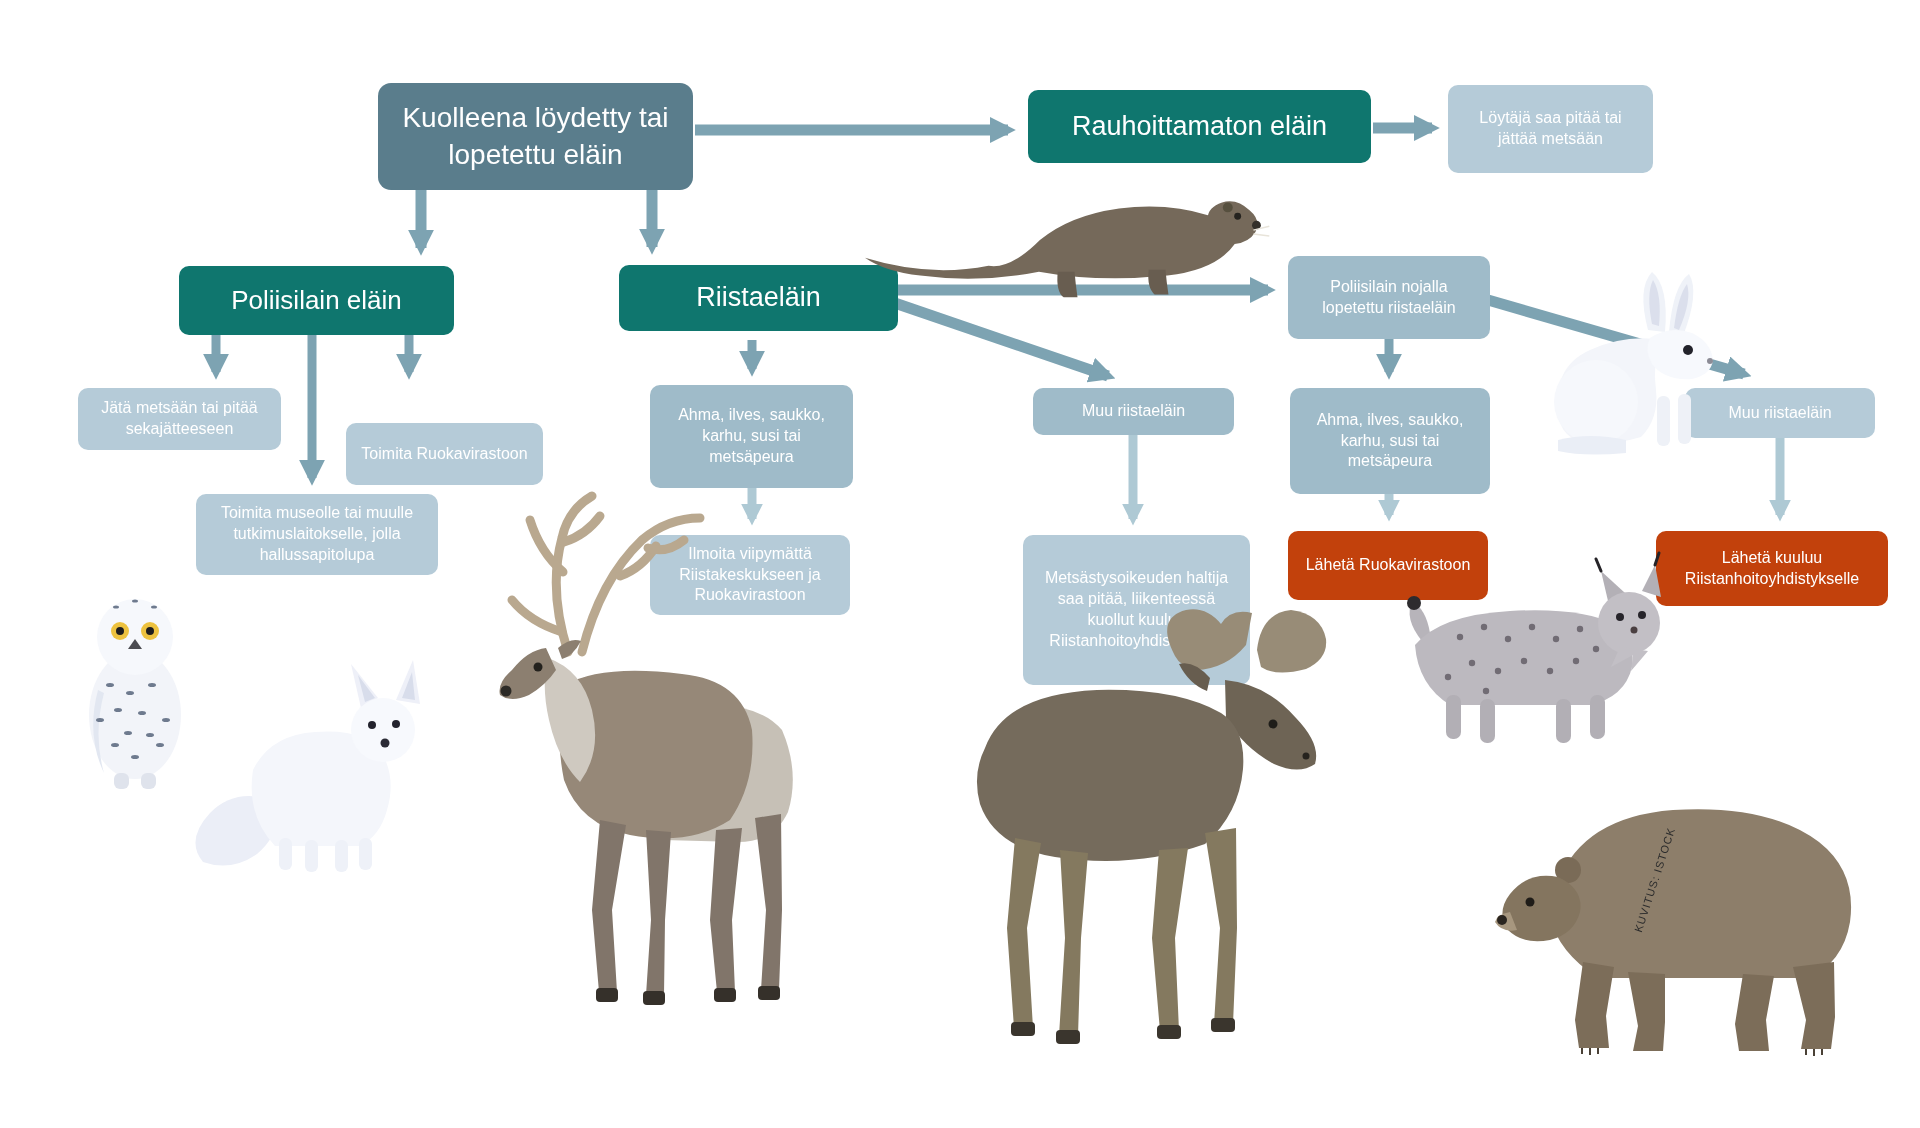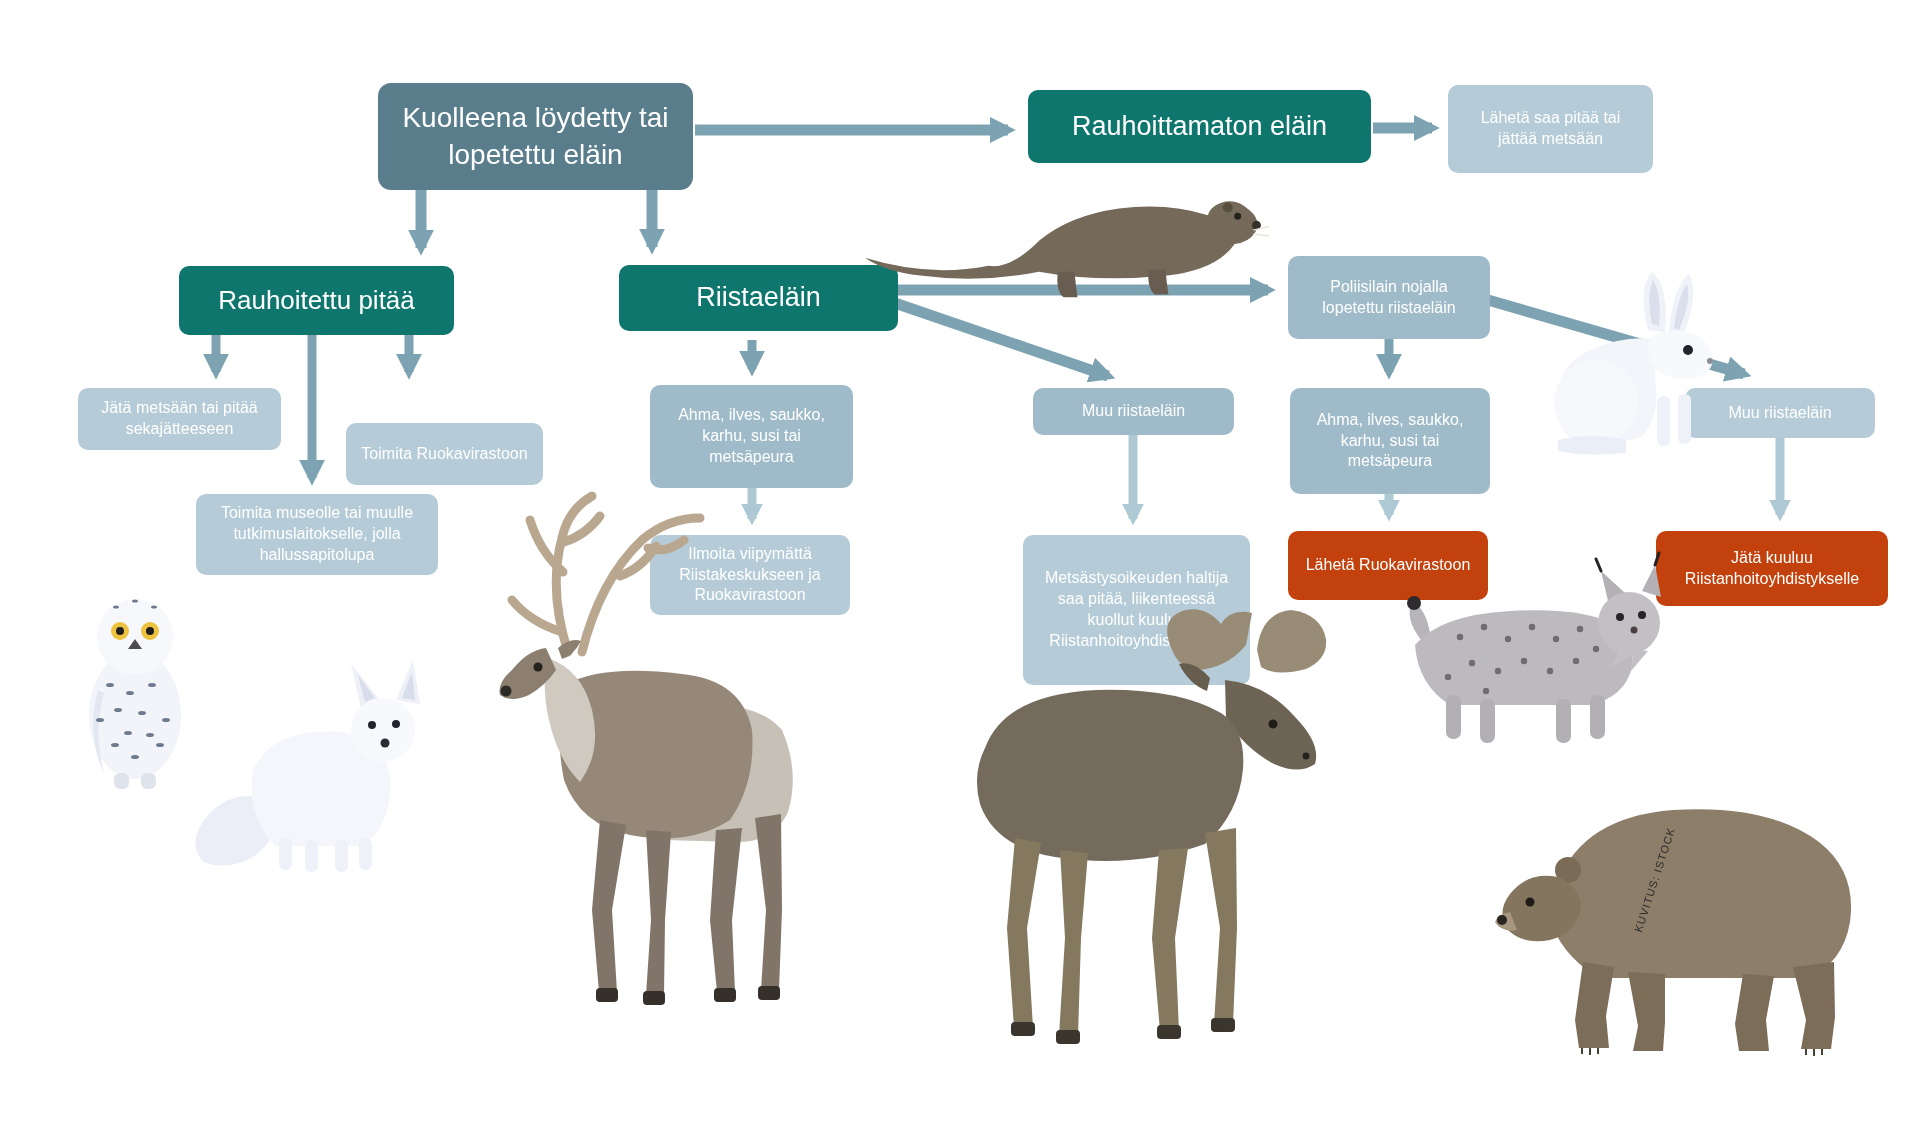--- a/index.html
+++ b/index.html
@@ -77,35 +77,35 @@
     <line x1="1488" y1="300" x2="1744" y2="374" stroke="#7da3b2" stroke-width="11" marker-end="url(#mD)"></line>
 
     <line x1="752" y1="488" x2="752" y2="519" stroke="#aec9d4" stroke-width="9" marker-end="url(#mL)"></line>
     <line x1="1133" y1="435" x2="1133" y2="519" stroke="#aec9d4" stroke-width="9" marker-end="url(#mL)"></line>
     <line x1="1389" y1="494" x2="1389" y2="515" stroke="#aec9d4" stroke-width="9" marker-end="url(#mL)"></line>
     <line x1="1780" y1="438" x2="1780" y2="515" stroke="#aec9d4" stroke-width="9" marker-end="url(#mL)"></line>
   </svg>
 
   <div class="box root" id="b-root">Kuolleena löydetty tai lopetettu eläin</div>
   <div class="box primary" id="b-rauhoittamaton">Rauhoittamaton eläin</div>
-  <div class="box light" id="b-loytaja">Lähetä saa pitää tai jättää metsään</div>
-  <div class="box primary" id="b-rauhoitettu">Rauhoitettu pitää</div>
+  <div class="box light" id="b-loytaja">Löytäjä saa pitää tai jättää metsään</div>
+  <div class="box primary" id="b-rauhoitettu">Poliisilain eläin</div>
   <div class="box primary" id="b-riistaelain">Riistaeläin</div>
   <div class="box light" id="b-jata">Jätä metsään tai pitää sekajätteeseen</div>
   <div class="box light" id="b-toimita-rv">Toimita Ruokavirastoon</div>
   <div class="box light" id="b-museolle">Toimita museolle tai muulle tutkimuslaitokselle, jolla hallussapitolupa</div>
   <div class="box secondary" id="b-ahma1">Ahma, ilves, saukko, karhu, susi tai metsäpeura</div>
   <div class="box light" id="b-ilmoita">Ilmoita viipymättä Riistakeskukseen ja Ruokavirastoon</div>
   <div class="box secondary" id="b-muu1">Muu riistaeläin</div>
   <div class="box light" id="b-metsastys">Metsästysoikeuden haltija saa pitää, liikenteessä kuollut kuuluu Riistanhoitoyhdistykselle</div>
   <div class="box secondary" id="b-poliisilain">Poliisilain nojalla lopetettu riistaeläin</div>
   <div class="box secondary" id="b-ahma2">Ahma, ilves, saukko, karhu, susi tai metsäpeura</div>
   <div class="box lighter" id="b-laheta">Lähetä Ruokavirastoon</div>
   <div class="box light" id="b-muu2">Muu riistaeläin</div>
-  <div class="box lighter" id="b-elain-kuuluu">Jätä kuuluu Riistanhoitoyhdistykselle</div>
+  <div class="box lighter" id="b-elain-kuuluu">Lähetä kuuluu Riistanhoitoyhdistykselle</div>
 
   <div class="animal" id="a-owl">
     <svg width="150" height="210" viewBox="0 0 150 210">
       <ellipse cx="75" cy="130" rx="46" ry="64" fill="#f2f4f9"></ellipse>
       <path d="M38 105 Q26 150 44 188 Q33 150 44 108 Z" fill="#e2e7f1"></path>
       <circle cx="75" cy="52" r="38" fill="#f6f8fc"></circle>
       <circle cx="60" cy="46" r="9" fill="#edc23f"></circle>
         <circle cx="90" cy="46" r="9" fill="#edc23f"></circle>
       <circle cx="60" cy="46" r="4" fill="#1d1d1d"></circle>
         <circle cx="90" cy="46" r="4" fill="#1d1d1d"></circle>

